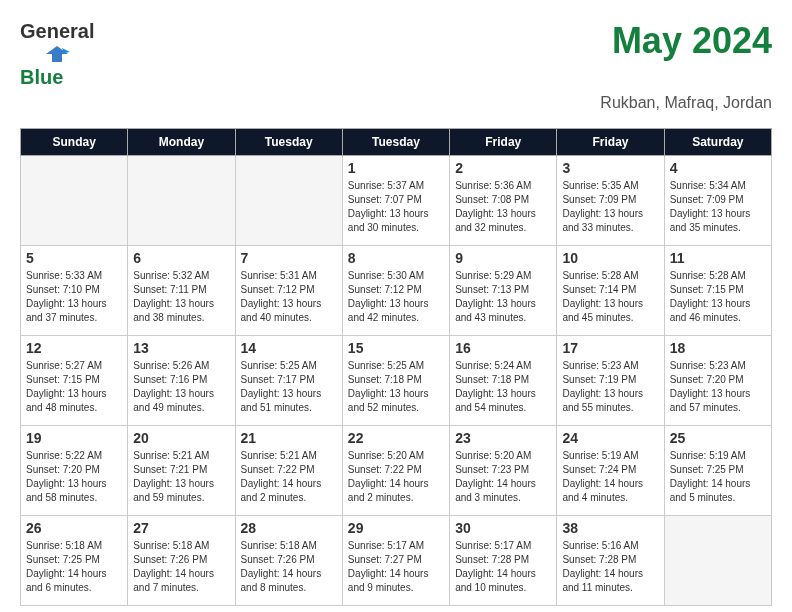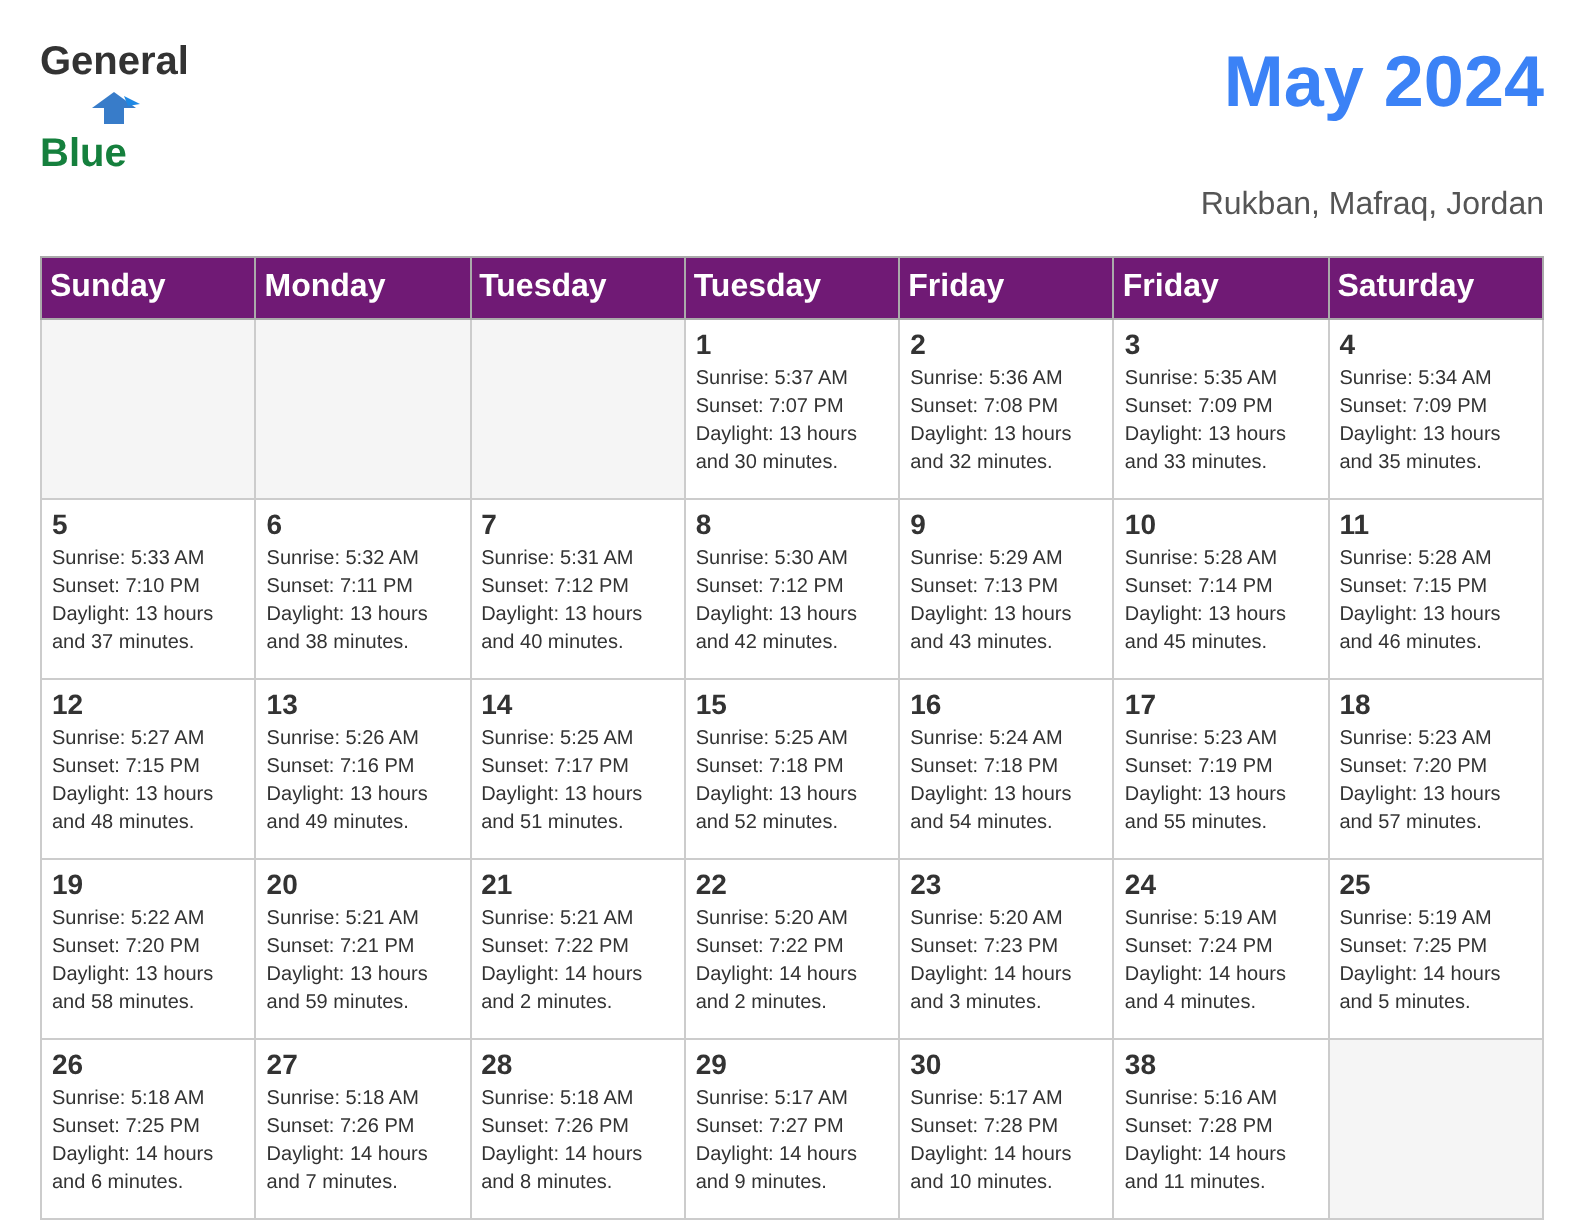--- a/index.html
+++ b/index.html
@@ -20,39 +20,39 @@
       display: flex;
       align-items: center;
       gap: 2px;
     }
     .title-block {
       text-align: right;
     }
     .month-title {
       font-size: 36px;
       font-weight: bold;
-      color: #3b82f6;
+      color: #15803d;
     }
     .location-title {
       font-size: 16px;
       color: #555;
       margin-top: 32px;
     }
     table {
       width: 100%;
       border-collapse: collapse;
       table-layout: fixed;
     }
     thead tr th {
-      background: #701a75;
+      background: #0f172a;
       color: #fff;
-      font-size: 16px;
+      font-size: 12px;
       font-weight: bold;
       padding: 6px 4px;
-      text-align: left;
+      text-align: center;
       border: 1px solid #aaa;
     }
     tbody tr td {
       border: 1px solid #ccc;
       vertical-align: top;
       padding: 4px 5px;
       height: 90px;
       background: #fff;
     }
     tbody tr td.empty {

